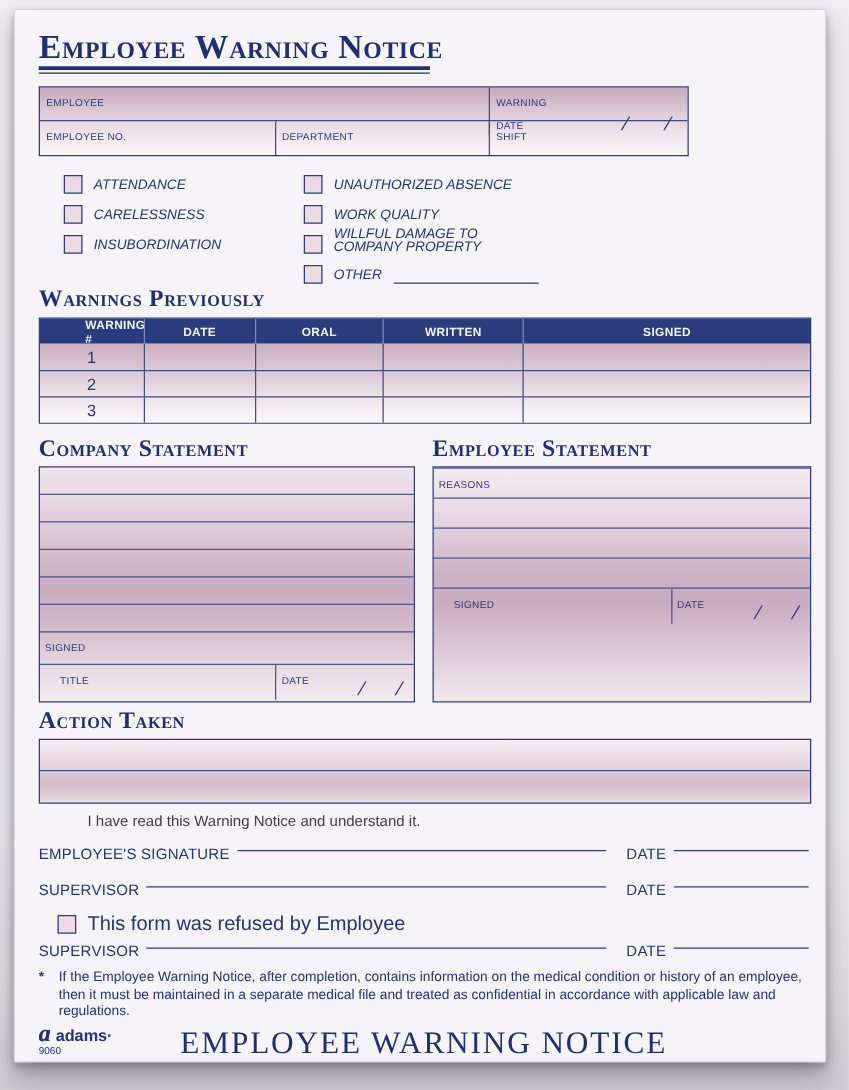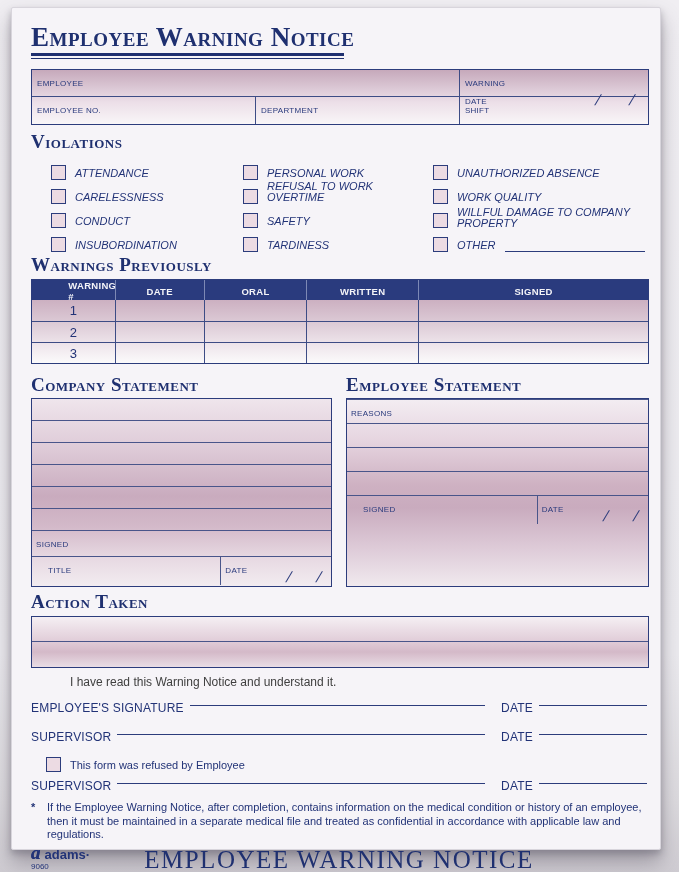--- a/index.html
+++ b/index.html
@@ -20,21 +20,21 @@
   h1.serif-head { font-size:27px; line-height:30px; }
   .rule-thick { height:3px; background:#1f3070; width:313px; margin-top:1px; }
   .rule-thin  { height:1px; background:#1f3070; width:313px; margin-top:2px; }
   .sec-head { font-size:19px; line-height:22px; display:block; }
 
   
   .cell-label { font-size:8px; letter-spacing:.3px; color:#28397c; line-height:9px; }
   .pre { white-space:pre-line; }
 
   
-  .id-grid { margin-top:10px; width:618px; border:1.5px solid #2c3c7c;
+  .id-grid { margin-top:10px; width:520px; border:1.5px solid #2c3c7c;
              background:linear-gradient(180deg,#c6a9bb 0%, #dcc9d6 35%, #ecdfe8 60%, #f9f6f8 100%); }
   .id-row { display:grid; height:27px; }
   .id-row.r1 { grid-template-columns:69.3% 30.7%; border-bottom:1px solid #3d4c85; }
   .id-row.r2 { grid-template-columns:36.2% 33.1% 30.7%; }
   .id-cell { position:relative; padding:2px 0 0 5px; border-left:1px solid #3d4c85; }
   .id-cell:first-child { border-left:none; }
 
   .slashes { position:absolute; right:14px; bottom:1px; display:flex; gap:30px; }
   .slash { font-style:normal; display:inline-block; transform:skewX(-18deg);
            font-size:15px; line-height:15px; color:#2c3c7c; }
@@ -97,21 +97,21 @@
 
   
   .sig-row { display:flex; align-items:flex-start; margin-top:13px; height:16px; }
   .sig-label { font-size:12px; letter-spacing:.2px; line-height:13px; white-space:nowrap; }
   .line { border-bottom:1px solid #2c3c7c; height:4px; }
   .line.grow { flex:1; margin:0 6px 0 6px; }
   .line.dateline { width:108px; margin-left:6px; }
   .sig-row .date-label { margin-left:10px; }
 
   .refused-row { display:flex; align-items:flex-end; gap:9px; margin:6px 0 0 15px; height:19px; }
-  .refused-label { font-size:11px; line-height:12px; padding-bottom:1px;margin-top:21px; }
+  .refused-label { font-size:16px; line-height:12px; padding-bottom:1px;margin-top:21px; }
 
   
   .footnote { display:flex; margin-top:5px; font-size:11px; line-height:13.5px; color:#223377; }
   .footnote .marker { width:16px; font-weight:bold; }
   .footnote .txt { flex:1; }
 
   .footer { position:relative; margin-top:2px; height:34px; }
   .brand { position:absolute; left:0; top:1px; }
   .brand-line { display:flex; align-items:baseline; gap:4px; }
   .a-mark { font-family:"Liberation Serif", serif; font-style:italic; font-weight:bold;
@@ -154,56 +154,33 @@
         <div class="id-cell">
           <span class="cell-label">DEPARTMENT</span>
         </div>
         <div class="id-cell">
           <span class="cell-label">SHIFT</span>
         </div>
       </div>
     </div>
 
     <div class="viol-wrap">
-      <span class="serif-head sec-head">Violations</span>
       <div class="viol-grid">
         <div class="viol-col">
           <div class="viol-item">
             <span class="cb"></span>
             <span class="viol-label">ATTENDANCE</span>
           </div>
           <div class="viol-item">
             <span class="cb"></span>
             <span class="viol-label">CARELESSNESS</span>
           </div>
           <div class="viol-item">
             <span class="cb"></span>
-            <span class="viol-label">CONDUCT</span>
-          </div>
-          <div class="viol-item">
-            <span class="cb"></span>
             <span class="viol-label">INSUBORDINATION</span>
-          </div>
-        </div>
-        <div class="viol-col">
-          <div class="viol-item">
-            <span class="cb"></span>
-            <span class="viol-label">PERSONAL WORK</span>
-          </div>
-          <div class="viol-item">
-            <span class="cb"></span>
-            <span class="viol-label">REFUSAL TO WORK OVERTIME</span>
-          </div>
-          <div class="viol-item">
-            <span class="cb"></span>
-            <span class="viol-label">SAFETY</span>
-          </div>
-          <div class="viol-item">
-            <span class="cb"></span>
-            <span class="viol-label">TARDINESS</span>
           </div>
         </div>
         <div class="viol-col">
           <div class="viol-item">
             <span class="cb"></span>
             <span class="viol-label">UNAUTHORIZED ABSENCE</span>
           </div>
           <div class="viol-item">
             <span class="cb"></span>
             <span class="viol-label">WORK QUALITY</span>

